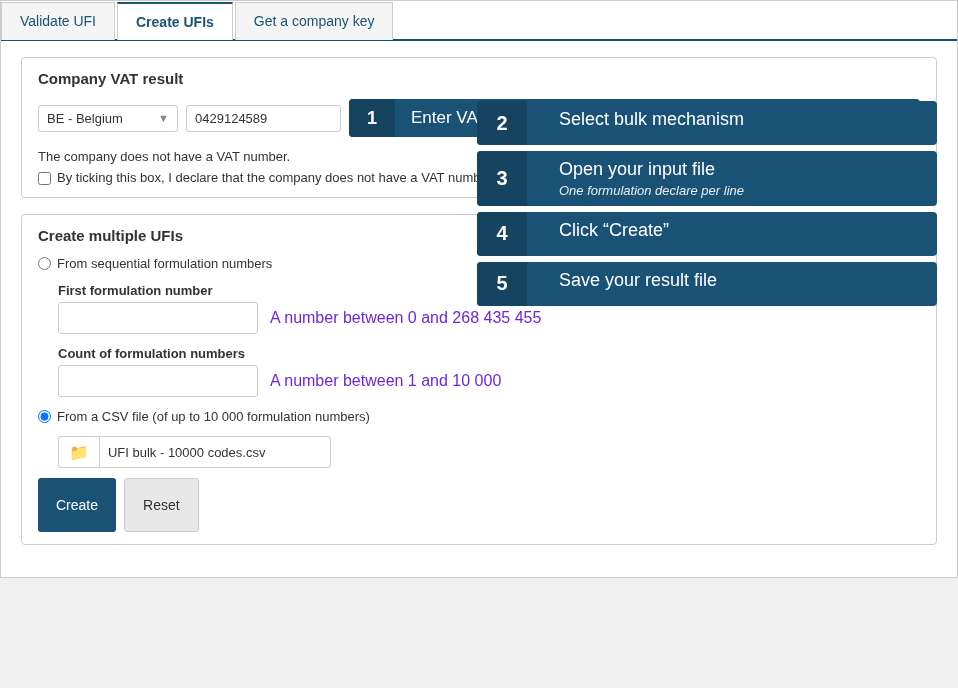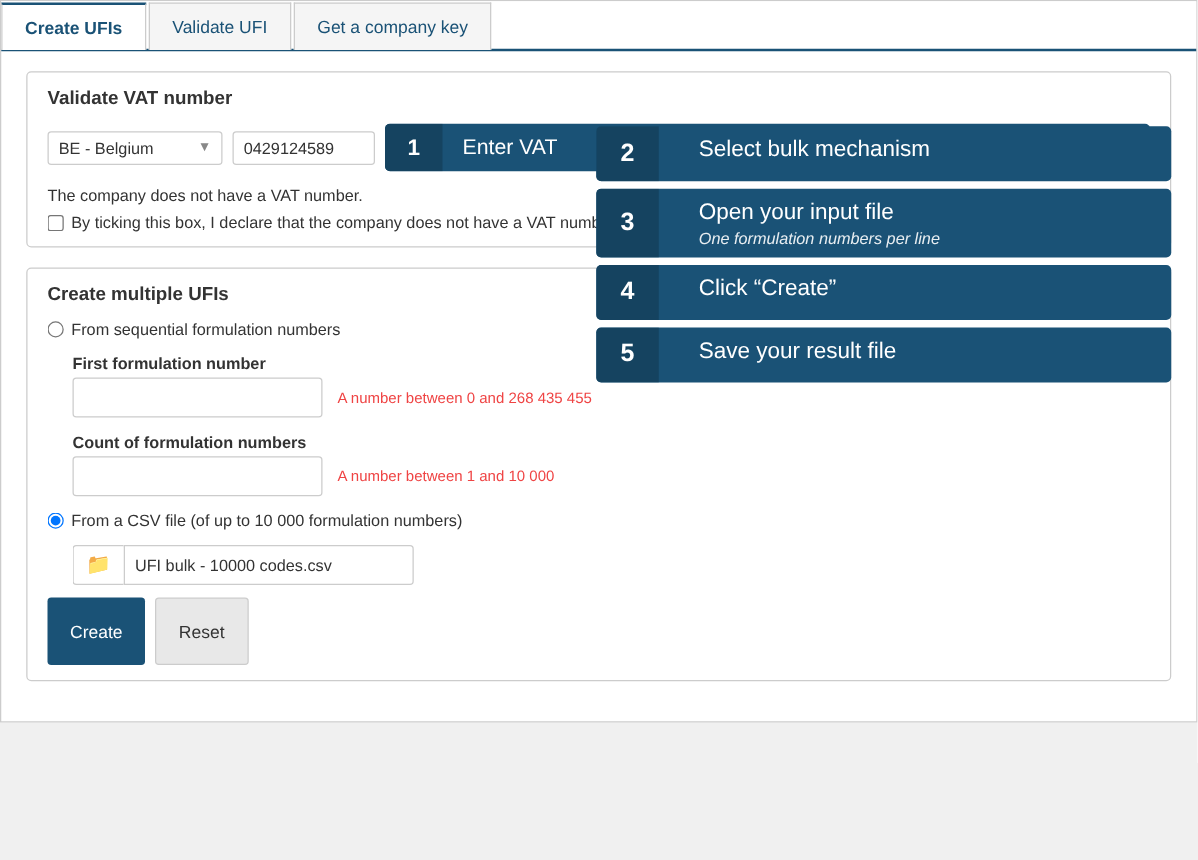--- a/index.html
+++ b/index.html
@@ -91,21 +91,21 @@
     .country-select .arrow {
       margin-left: auto;
       font-size: 11px;
       color: #888;
     }
     .vat-input {
       border: 1px solid #ccc;
       border-radius: 3px;
       padding: 5px 8px;
       font-size: 13px;
-      width: 114px;
+      width: 155px;
       color: #333;
     }
     .step-btn {
       display: flex;
       align-items: center;
       background: #1a5276;
       color: #fff;
       border-radius: 4px;
       overflow: hidden;
       flex: 1;
@@ -177,22 +177,22 @@
     .form-input {
       border: 1px solid #ccc;
       border-radius: 3px;
       padding: 5px 8px;
       font-size: 13px;
       width: 200px;
       height: 32px;
       background: #fff;
     }
     .form-hint {
-      font-size: 12px;
-      color: #ef4444;
+      font-size: 16px;
+      color: #6d28d9;
     }
 
     .file-row {
       display: flex;
       align-items: center;
       gap: 0;
       margin-left: 20px;
     }
     .file-icon-btn {
       background: #fff;
@@ -289,35 +289,35 @@
       opacity: 0.9;
       margin-top: 2px;
     }
   </style>
 </head>
 <body>
 
 <div class="main-container">
 
   <div class="tabs">
+    <div class="tab">
+      <span>Validate UFI</span>
+    </div>
     <div class="tab active">
       <span>Create UFIs</span>
     </div>
     <div class="tab">
-      <span>Validate UFI</span>
-    </div>
-    <div class="tab">
       <span>Get a company key</span>
     </div>
   </div>
 
   <div class="content">
 
     <div class="section">
-      <div class="section-title">Validate VAT number</div>
+      <div class="section-title">Company VAT result</div>
 
       <div class="vat-row">
         <div class="country-select">
           <span>BE - Belgium</span>
           <span class="arrow">▼</span>
         </div>
         <input class="vat-input" type="text" value="0429124589" style="">
         <div class="step-btn">
           <div class="step-number">1</div>
           <span class="step-text">Enter VAT</span>
@@ -377,21 +377,21 @@
       <div class="step-item">
         <div class="step-num">2</div>
         <div class="step-content">
           <span class="step-main">Select bulk mechanism</span>
         </div>
       </div>
       <div class="step-item">
         <div class="step-num">3</div>
         <div class="step-content">
           <span class="step-main">Open your input file</span>
-          <span class="step-sub">One formulation numbers per line</span>
+          <span class="step-sub">One formulation declare per line</span>
         </div>
       </div>
       <div class="step-item">
         <div class="step-num">4</div>
         <div class="step-content">
           <span class="step-main">Click “Create”</span>
         </div>
       </div>
       <div class="step-item">
         <div class="step-num">5</div>

